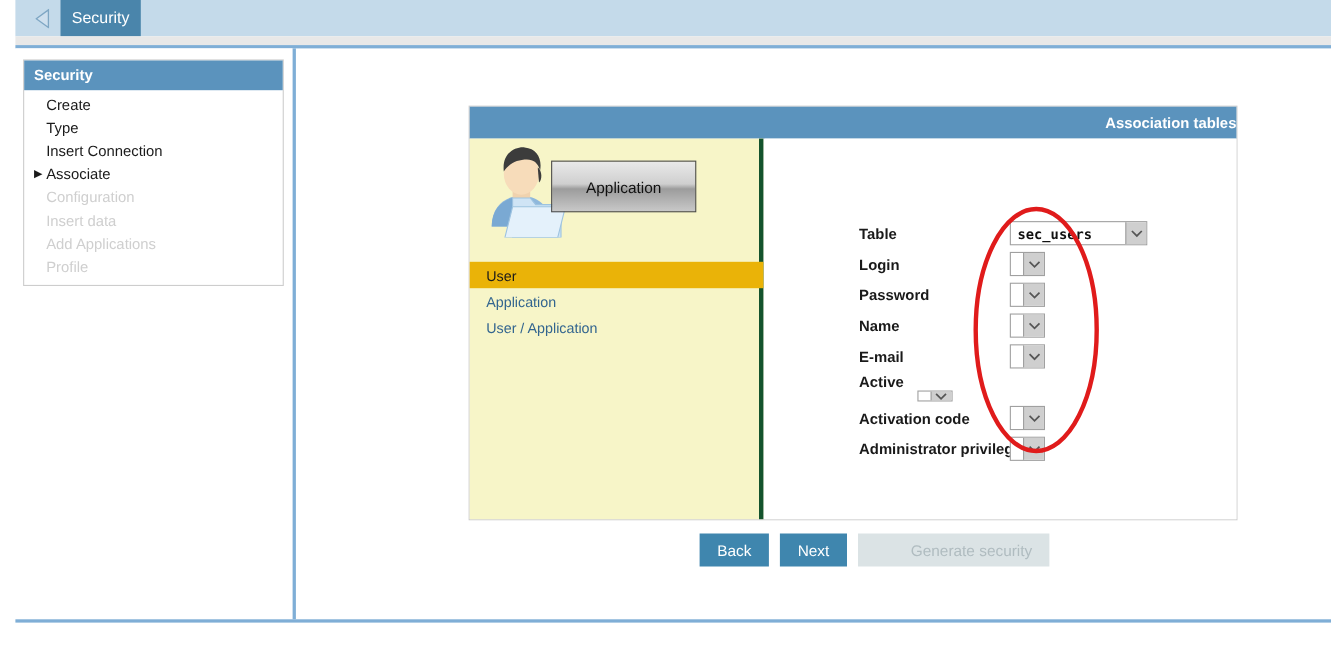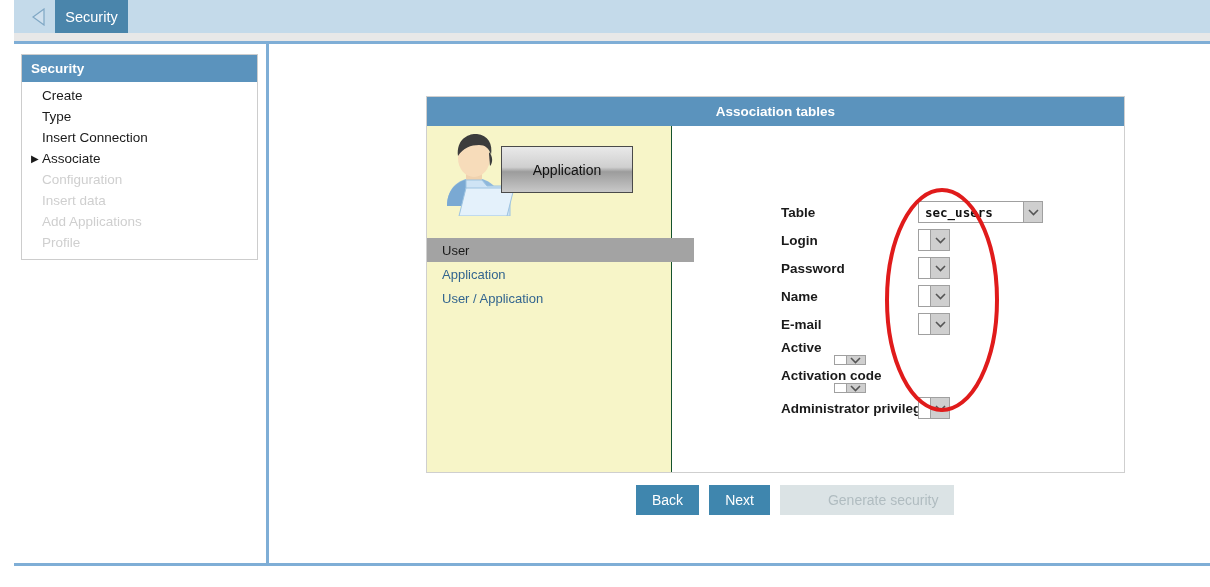--- a/index.html
+++ b/index.html
@@ -75,47 +75,47 @@
   .menu-list { padding-top: 3px; padding-bottom: 6px; }
 
   
   .panel {
     position: absolute; left: 412px; top: 96px; width: 699px; height: 377px;
     border: 1px solid #cfcfcf; background: #ffffff;
   }
   .panel-title {
     height: 29px; background: #5b93bd; color: #ffffff;
     font-size: 13.5px; font-weight: bold;
-    display: flex; align-items: center; justify-content: center;
+    display: flex; align-items: center; justify-content: flex-end;
   }
   .panel-body { position: relative; height: 346px; }
 
   .yellow-pane {
-    position: absolute; left: 0; top: 0; width: 245px; height: 346px;
+    position: absolute; left: 0; top: 0; width: 267px; height: 346px;
     background: #f7f5c8;
-    border-right: 1px solid #14532d;
+    border-right: 4px solid #14532d;
   }
   .diagram {
     position: relative; height: 112px;
   }
   .appbox {
     position: absolute; left: 74px; top: 20px; width: 132px; height: 47px;
     border: 1px solid #4a4a4a;
     background: linear-gradient(to bottom, #e9e9e9 0%, #cfcfcf 45%, #9c9c9c 55%, #c8c8c8 100%);
     display: flex; align-items: center; justify-content: center;
     font-size: 14px; color: #111111;
   }
   .usericon { position: absolute; left: 14px; top: 4px; width: 78px; height: 86px; }
 
   .pane-list { position: absolute; left: 0; top: 112px; width: 267px; }
   .pane-row {
     height: 24px; display: flex; align-items: center; padding-left: 15px;
     font-size: 13px; cursor: pointer;
   }
-  .pane-row.selected { background: #a3a3a3; color: #1a1a1a; }
+  .pane-row.selected { background: #eab308; color: #1a1a1a; }
   .pane-row.link { color: #33658f; }
 
   .form-pane {
     position: absolute; left: 268px; top: 0; right: 0; bottom: 0;
     background: #ffffff;
   }
   .form-row {
     position: absolute; left: 86px; height: 24px;
     display: flex; align-items: center; font-weight: bold;
   }
@@ -323,21 +323,21 @@
             <div class="form-label">Active</div>
             <div class="sel-narrow">
               <div class="txt"></div>
               <div class="arrowbtn">
                 <svg width="11" height="8" viewBox="0 0 11 8">
                   <polyline points="1,2 5.5,6.5 10,2" fill="none" stroke="#555555" stroke-width="1.6"></polyline>
                 </svg>
               </div>
             </div>
           </div>
-          <div class="form-row" style="top: 242px; flex-direction: column;">
+          <div class="form-row" style="top: 242px;">
             <div class="form-label">Activation code</div>
             <div class="sel-narrow">
               <div class="txt"></div>
               <div class="arrowbtn">
                 <svg width="11" height="8" viewBox="0 0 11 8">
                   <polyline points="1,2 5.5,6.5 10,2" fill="none" stroke="#555555" stroke-width="1.6"></polyline>
                 </svg>
               </div>
             </div>
           </div>

